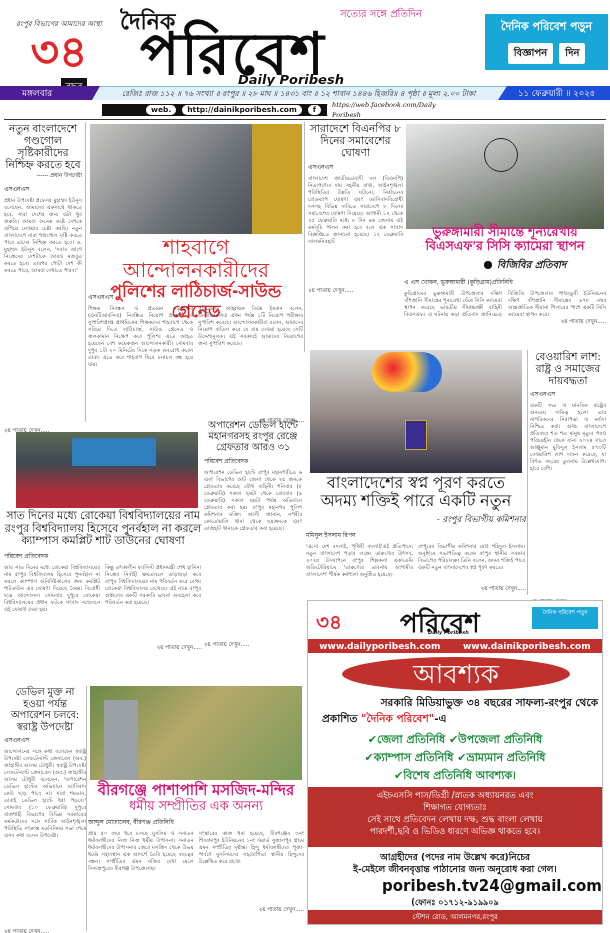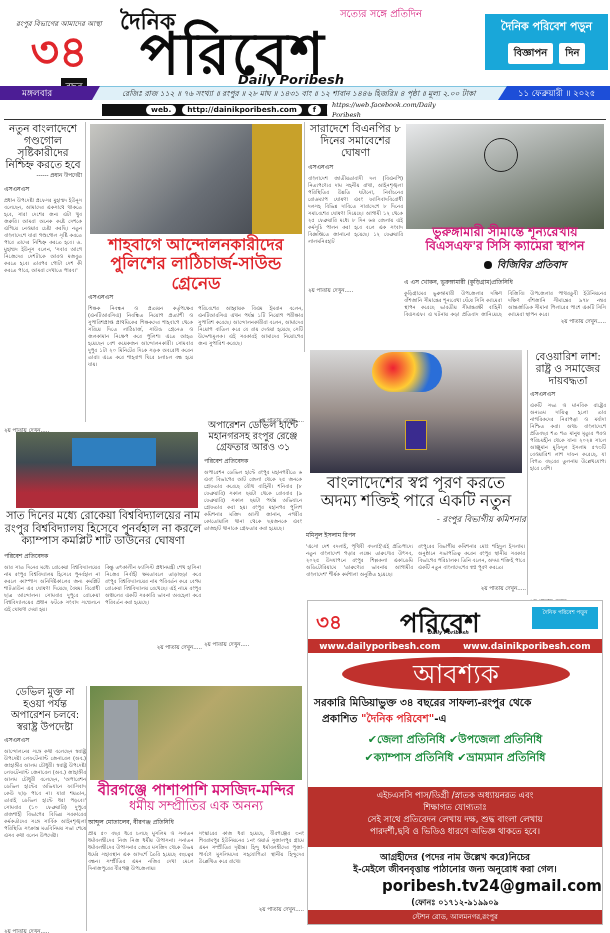--- a/index.html
+++ b/index.html
@@ -35,21 +35,21 @@
 .col-rule{background:#bbb;width:1px}
 .red{color:#e0262b}
 .pink{color:#d4197a}
 .adv{left:307px;top:600px;width:296px;height:325px;border:1px solid #bbb;background:#fff}
 .adv .mast{position:absolute;left:0;top:0;width:100%;height:36px}
 .adv .mlogo{position:absolute;left:92px;top:2px;font-size:26px;font-weight:bold;font-family:"DejaVu Serif",serif}
 .adv .m34{position:absolute;left:8px;top:6px;font-size:20px;color:#e0262b;font-weight:bold}
 .adv .mad{position:absolute;right:4px;top:6px;width:66px;height:22px;background:#19a7d9;color:#fff;font-size:5.5px;text-align:center;padding-top:2px}
 .adv .urls{position:absolute;left:0;top:38px;width:100%;height:14px;background:#c0312d;color:#fff;font-size:9px;font-weight:bold;display:flex;justify-content:space-around;line-height:14px}
 .adv .oval{position:absolute;left:34px;top:56px;width:228px;height:34px;background:#c0312d;border-radius:50%;color:#fff;text-align:center;font-size:26px;line-height:34px;font-family:"DejaVu Serif",serif}
-.adv .l1{position:absolute;left:6px;top:94px;width:284px;font-size:10.5px;font-weight:bold;text-align:left}
+.adv .l1{position:absolute;left:6px;top:94px;width:284px;font-size:10.5px;font-weight:bold;text-align:right}
 .adv .l2{position:absolute;left:14px;top:110px;font-size:10.5px;font-weight:bold}
 .adv .l2 span{color:#e0262b}
 .adv .gr{position:absolute;width:100%;text-align:center;color:#1a8a3a;font-size:11px;font-weight:bold}
 .adv .redbox{position:absolute;left:0;top:186px;width:100%;height:60px;background:#b8312c;color:#fff;text-align:center;font-size:8.5px;line-height:12px;padding-top:2px}
 .adv .apply{position:absolute;left:0;top:250px;width:100%;text-align:center;font-size:9px;line-height:12px;font-weight:bold}
 .adv .email{position:absolute;left:0;top:276px;width:100%;text-align:right;font-size:15px;font-weight:bold}
 .adv .phone{position:absolute;left:0;top:295px;width:100%;text-align:center;font-size:8px;font-weight:bold}
 .adv .addr{position:absolute;left:0;bottom:0;width:100%;height:14px;background:#b8312c;color:#fff;text-align:center;font-size:7px;line-height:14px}
 .bullet{display:inline-block;width:8px;height:8px;border-radius:50%;background:#111;margin-right:5px;vertical-align:middle}
 </style>
@@ -96,21 +96,21 @@
   <div style="font-size:5.5px;text-align:right;margin-top:2px">------ প্রধান উপদেষ্টা</div>
   <div class="byline" style="margin-top:4px">এসএনএস</div>
   <div class="body" style="margin-top:2px;height:230px;overflow:hidden">প্রধান উপদেষ্টা প্রফেসর মুহাম্মদ ইউনূস বলেছেন, আমাদের একসাথে থাকতে হবে, সারা দেশের জন্য এটা খুব জরুরি। আমরা অনেক কষ্টে দেশকে এগিয়ে নেওয়ার চেষ্টা করছি। নতুন বাংলাদেশে যারা গণ্ডগোল সৃষ্টি করতে পারে তাদের নিশ্চিহ্ন করতে হবে। ড. মুহাম্মদ ইউনূস বলেন, 'সবার আগে নিজেদের দেশটাকে আরও মজবুত করতে হবে। তারপর গোটা দেশ কী করতে পারে, আমরা দেখাতে পারব।'</div>
   <div class="cont">২য় পাতায় দেখুন.....</div>
 </div>
 
 <div class="abs photo" style="left:90px;top:124px;width:212px;height:110px;background:linear-gradient(135deg,#c7c7c2,#6a6f76 55%,#3b3f46)">
   <div style="position:absolute;right:0;top:0;width:50px;height:110px;background:#c8a12a"></div>
 </div>
 <div class="abs" style="left:88px;top:236px;width:216px">
-  <div class="hl red" style="font-size:16px;font-weight:bold">শাহবাগে আন্দোলনকারীদের</div>
+  <div class="hl red" style="font-size:20px;font-weight:normal">শাহবাগে আন্দোলনকারীদের</div>
   <div class="hl red" style="font-size:17px;font-weight:bold">পুলিশের লাঠিচার্জ-সাউন্ড গ্রেনেড</div>
 </div>
 <div class="abs" style="left:88px;top:292px;width:216px">
   <div class="byline">এসএনএস</div>
   <div style="display:flex;gap:5px;margin-top:2px">
     <div class="body" style="width:105px;height:112px;overflow:hidden">শিক্ষক নিবন্ধন ও প্রত্যয়ন কর্তৃপক্ষের (এনটিআরসিএ) নিবন্ধিত নিয়োগ প্রত্যাশী ও সুপারিশপ্রাপ্ত প্রাথমিকের শিক্ষকদের শাহবাগে থেকে সরিয়ে দিতে লাঠিচার্জ, সাউন্ড গ্রেনেড ও জলকামান নিক্ষেপ করে পুলিশ। এতে আহত হয়েছেন বেশ কয়েকজন আন্দোলনকারী। সোমবার দুপুর ১টা ২০ মিনিটের দিকে সড়ক অবরোধ করেন তারা। এতে করে শাহবাগ ঘিরে চলাচল বন্ধ হয়ে যায়।</div>
     <div class="body" style="width:105px;height:112px;overflow:hidden">পরিবেশের আহ্বায়ক বিএম ইমরান বলেন, এনটিআরসিএ এখন পর্যন্ত ১টি নিয়োগ পরীক্ষার সুপারিশ করেছে। আন্দোলনকারীরা বলেন, আমাদের নিয়োগ বাতিল করে যে রায় দেওয়া হয়েছে সেটি উদ্দেশ্যমূলক। এই সরকারই আমাদের নিয়োগের জন্য সুপারিশ করেছে।</div>
   </div>
   <div class="cont" style="text-align:right">২য় পাতায় দেখুন.....</div>
 </div>
@@ -209,20 +209,21 @@
   </div>
   <div class="urls">
     <span>www.dailyporibesh.com</span>
     <span>www.dainikporibesh.com</span>
   </div>
   <div class="oval">আবশ্যক</div>
   <div class="l1">সরকারি মিডিয়াভুক্ত ৩৪ বছরের সাফল্য-রংপুর থেকে</div>
   <div class="l2"><span style="color:#111">প্রকাশিত </span><span>"দৈনিক পরিবেশ"</span><span style="color:#111">-এ</span></div>
   <div class="gr" style="top:130px">✔জেলা প্রতিনিধি ✔উপজেলা প্রতিনিধি</div>
   <div class="gr" style="top:148px">✔ক্যাম্পাস প্রতিনিধি ✔ভ্রাম্যমান প্রতিনিধি</div>
+  <div class="gr" style="top:166px">✔বিশেষ প্রতিনিধি আবশ্যক।</div>
   <div class="redbox">
     <div>এইচএসসি পাস/ডিগ্রী /স্নাতক অধ্যায়নরত এবং</div>
     <div>শিক্ষাগত যোগ্যতাঃ</div>
     <div>সেই সাথে প্রতিবেদন লেখায় দক্ষ, শুদ্ধ বাংলা লেখায়</div>
     <div>পারদর্শী,ছবি ও ভিডিও ধারণে অভিজ্ঞ থাকতে হবে।</div>
   </div>
   <div class="apply">
     <div>আগ্রহীদের (পদের নাম উল্লেখ করে)নিচের</div>
     <div>ই-মেইলে জীবনবৃত্তান্ত পাঠানোর জন্য অনুরোধ করা গেল।</div>
   </div>

